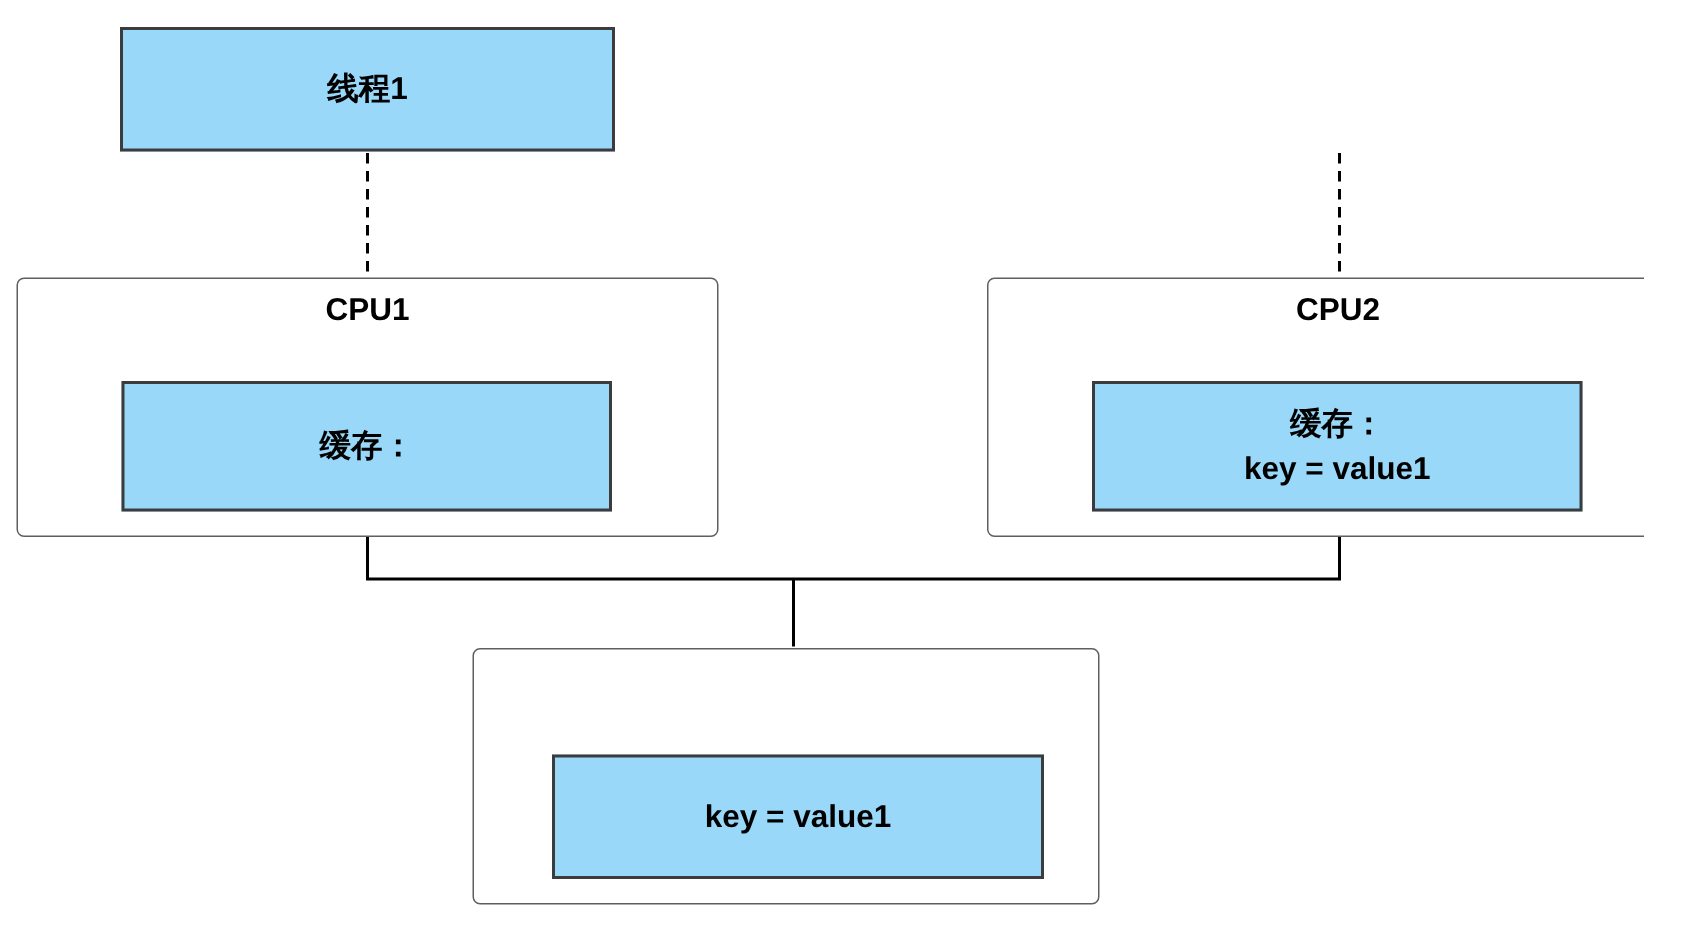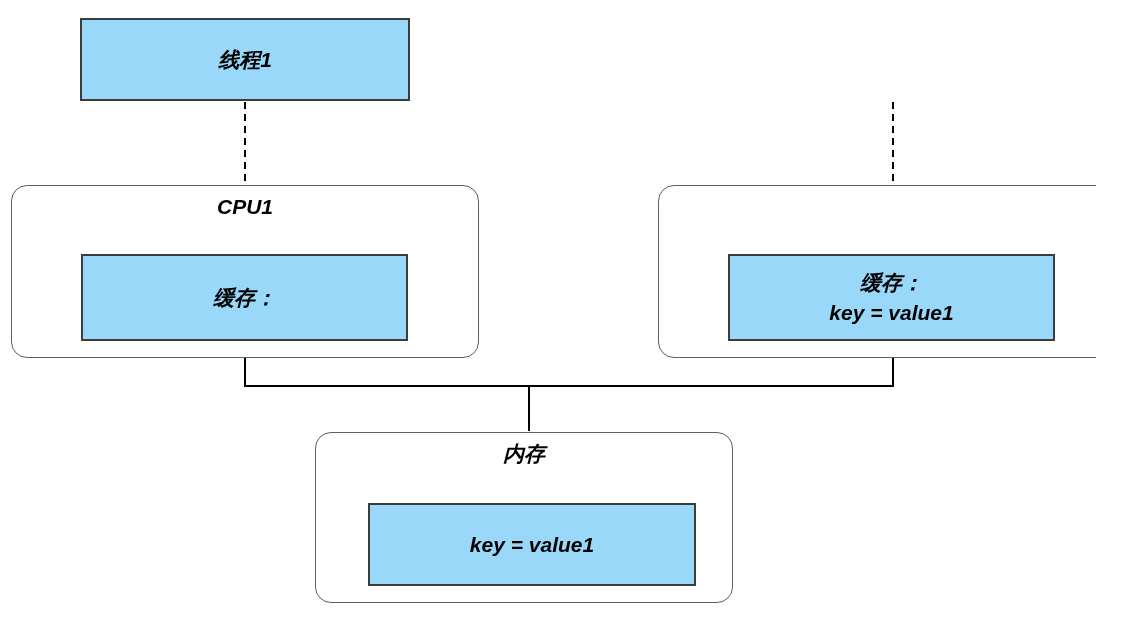--- a/index.html
+++ b/index.html
@@ -4,21 +4,20 @@
 <style>
   html,body{margin:0;padding:0;background:#ffffff;}
   .canvas{
     position:relative;
     width:1096px;height:622px;
     background:#ffffff;
     font-family:"Liberation Sans","DejaVu Sans",sans-serif;
     font-weight:700;
     color:#000000;
     overflow:hidden;
-    font-style:italic;
   }
   .wires{position:absolute;left:0;top:0;width:1138px;height:622px;}
   .dashed{stroke:var(--line,#000000);stroke-width:2;stroke-dasharray:7 5;fill:none;}
   .solid{stroke:var(--line,#000000);stroke-width:2;fill:none;}
   .arrowhead{fill:var(--line,#000000);stroke:none;}
   .node{
     position:absolute;
     box-sizing:border-box;
     background:var(--node-fill,#99D8F9);
     border:2px solid var(--node-border,#3C3C3C);
@@ -26,21 +25,21 @@
     align-items:center;justify-content:center;
     text-align:center;
     font-size:21px;
   }
   .node .node-label{line-height:30px;white-space:pre;}
   .container{
     position:absolute;
     box-sizing:border-box;
     background:#ffffff;
     border:1.5px solid var(--container-border,#5F5F5F);
-    border-radius:16px;
+    border-radius:5px;
   }
   .container-title{
     text-align:center;
     margin-top:9px;
     font-size:21px;
     line-height:24px;
   }
 </style>
 </head>
 <body>
@@ -64,26 +63,26 @@
 
 
   <div class="container" style="left:11px;top:185px;width:468px;height:173px">
     <div class="container-title">CPU1</div>
     <div class="node" style="left:69px;top:68px;width:327px;height:87px">
       <div class="node-label">缓存：</div>
     </div>
   </div>
 
   <div class="container" style="left:658px;top:185px;width:468px;height:173px">
+    <div class="container-title">CPU2</div>
     <div class="node" style="left:69px;top:68px;width:327px;height:87px">
       <div class="node-label">缓存：</div>
       <div class="node-label">key = value1</div>
     </div>
   </div>
 
   <div class="container" style="left:315px;top:432px;width:418px;height:171px">
-    <div class="container-title">内存</div>
     <div class="node" style="left:52px;top:70px;width:328px;height:83px">
       <div class="node-label">key = value1</div>
     </div>
   </div>
 
 </div>
 
 </body></html>

